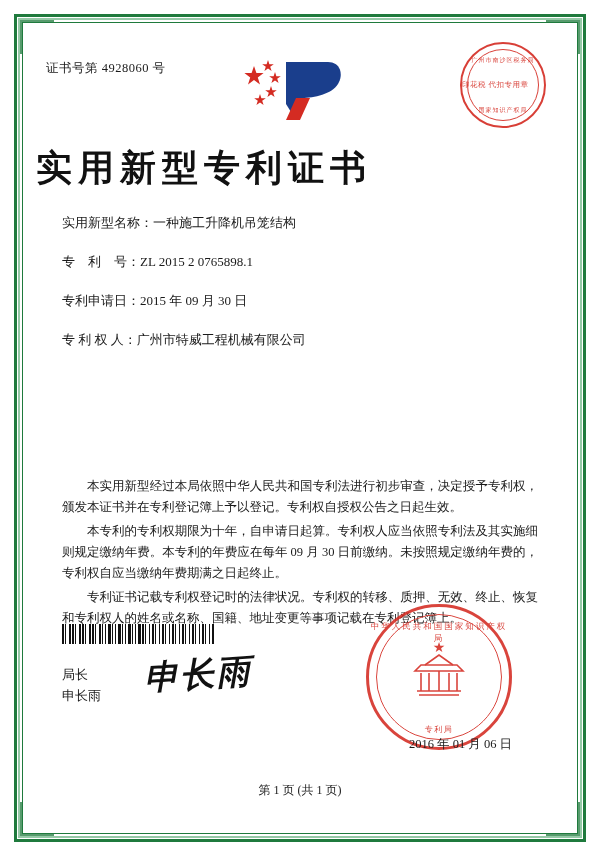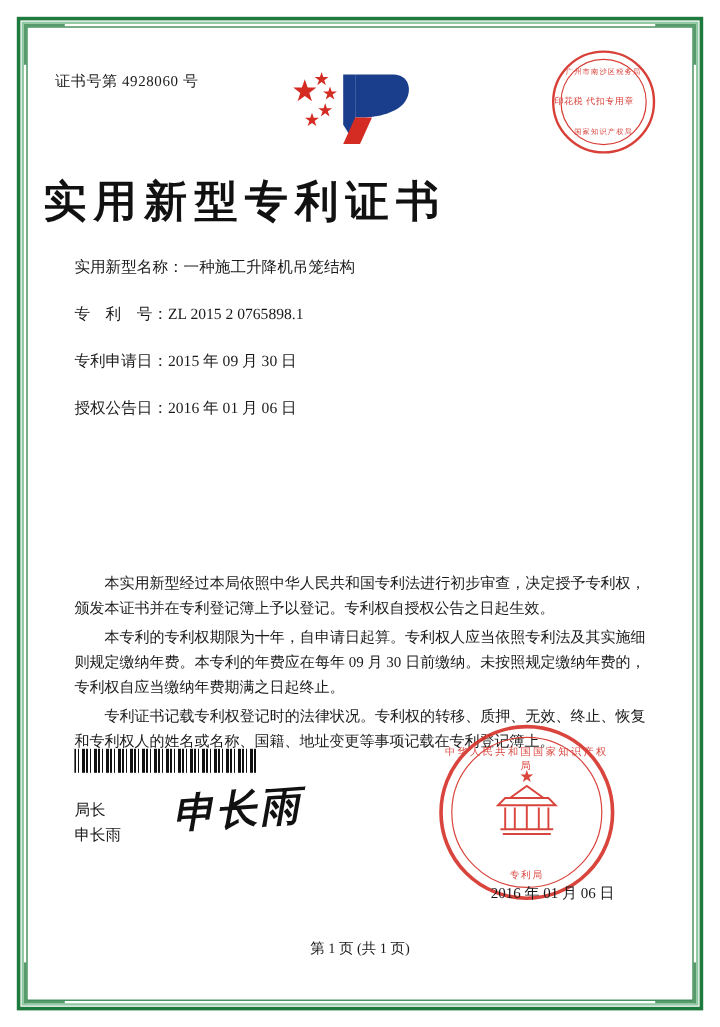--- a/index.html
+++ b/index.html
@@ -330,21 +330,21 @@
       <div class="field-row">
         <span class="field-label">实用新型名称：</span><span class="field-value">一种施工升降机吊笼结构</span>
       </div>
       <div class="field-row">
         <span class="field-label">专　利　号：</span><span class="field-value">ZL 2015 2 0765898.1</span>
       </div>
       <div class="field-row">
         <span class="field-label">专利申请日：</span><span class="field-value">2015 年 09 月 30 日</span>
       </div>
       <div class="field-row">
-        <span class="field-label">授权公告日：</span><span class="field-value">2016 年 01 月 06 日</span>
+        <span class="field-label">专 利 权 人：</span><span class="field-value">广州市特威工程机械有限公司</span>
       </div>
     </div>
 
     <div class="body-text">
       <p>本实用新型经过本局依照中华人民共和国专利法进行初步审查，决定授予专利权，颁发本证书并在专利登记簿上予以登记。专利权自授权公告之日起生效。</p>
       <p>本专利的专利权期限为十年，自申请日起算。专利权人应当依照专利法及其实施细则规定缴纳年费。本专利的年费应在每年 09 月 30 日前缴纳。未按照规定缴纳年费的，专利权自应当缴纳年费期满之日起终止。</p>
       <p>专利证书记载专利权登记时的法律状况。专利权的转移、质押、无效、终止、恢复和专利权人的姓名或名称、国籍、地址变更等事项记载在专利登记簿上。</p>
     </div>
 
     <div class="barcode"></div>

